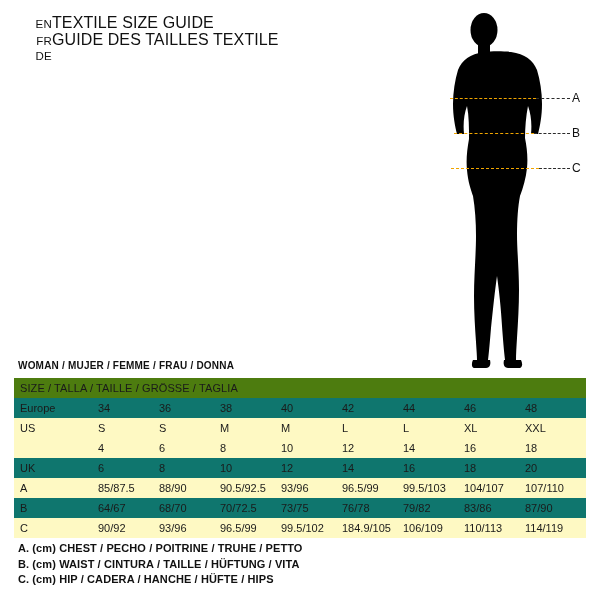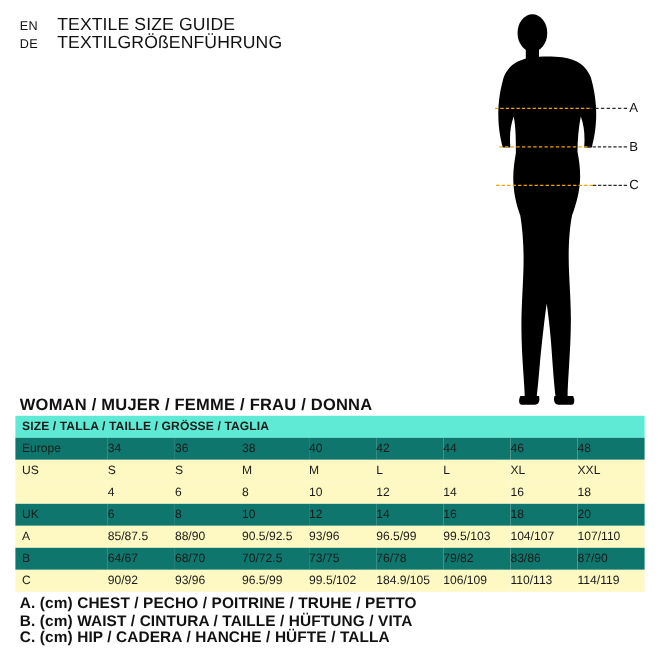--- a/index.html
+++ b/index.html
@@ -26,20 +26,21 @@
     position: absolute;
     top: 14px;
     left: 18px;
     width: 300px;
   }
   .lang-row {
     display: flex;
     align-items: baseline;
     height: 17px;
     line-height: 17px;
+    text-align: right;
   }
   .lang-code {
     width: 34px;
     font-size: 11.5px;
     letter-spacing: 0.2px;
     color: #111;
   }
   .lang-text {
     font-size: 16px;
     letter-spacing: 0.1px;
@@ -71,79 +72,82 @@
     font-size: 12px;
     color: #111;
     font-family: "Liberation Sans", sans-serif;
   }
 
   
   .woman-title {
     position: absolute;
     top: 360px;
     left: 18px;
-    font-size: 15px;
+    font-size: 10px;
     font-weight: bold;
     letter-spacing: 0.2px;
     color: #111;
   }
   table.size-table {
     position: absolute;
     top: 378px;
     left: 14px;
     width: 572px;
     border-collapse: collapse;
     font-size: 11px;
   }
   table.size-table td {
     padding: 2px 0 2px 0;
     height: 16px;
   }
   .row-head td {
-    background: #5eead4;
-    font-weight: bold;
+    background: #4d7c0f;
+    font-weight: normal;
     font-size: 11px;
     letter-spacing: 0.1px;
   }
   .row-alt td { background: #fef9c3; }
   .row-plain td { background: #0f766e; }
   .col-label {
     width: 78px;
     padding-left: 6px !important;
     text-align: left;
   }
   .cell { text-align: left; width: 61px; }
 
   
   .legend {
     position: absolute;
     top: 541px;
     left: 18px;
   }
   .legend div {
-    font-size: 14px;
+    font-size: 11px;
     font-weight: bold;
     line-height: 15.5px;
     letter-spacing: 0.1px;
     color: #111;
   }
 </style>
 </head>
 <body>
 
 <div id="page">
 
   <div class="lang-block">
     <div class="lang-row">
       <span class="lang-code">EN</span>
       <span class="lang-text">TEXTILE SIZE GUIDE</span>
     </div>
     <div class="lang-row">
+      <span class="lang-code">FR</span>
+      <span class="lang-text">GUIDE DES TAILLES TEXTILE</span>
+    </div>
+    <div class="lang-row">
       <span class="lang-code">DE</span>
-      <span class="lang-text">TEXTILGRÖßENFÜHRUNG</span>
     </div>
   </div>
 
   <div class="figure-wrap">
     <svg class="figure-svg" width="175" height="365" viewBox="0 0 175 365">
       <g fill="#000000">
 
         <ellipse cx="64" cy="22" rx="13.5" ry="17"></ellipse>
 
         <path d="M58 36 h12 v10 h-12 z"></path>
@@ -289,16 +293,16 @@
         <td class="cell">106/109</td>
         <td class="cell">110/113</td>
         <td class="cell">114/119</td>
       </tr>
     </tbody>
   </table>
 
   <div class="legend">
     <div>A. (cm) CHEST / PECHO / POITRINE / TRUHE / PETTO</div>
     <div>B. (cm) WAIST / CINTURA / TAILLE / HÜFTUNG / VITA</div>
-    <div>C. (cm) HIP / CADERA / HANCHE / HÜFTE / TALLA</div>
+    <div>C. (cm) HIP / CADERA / HANCHE / HÜFTE / HIPS</div>
   </div>
 
 </div>
 
 </body></html>

